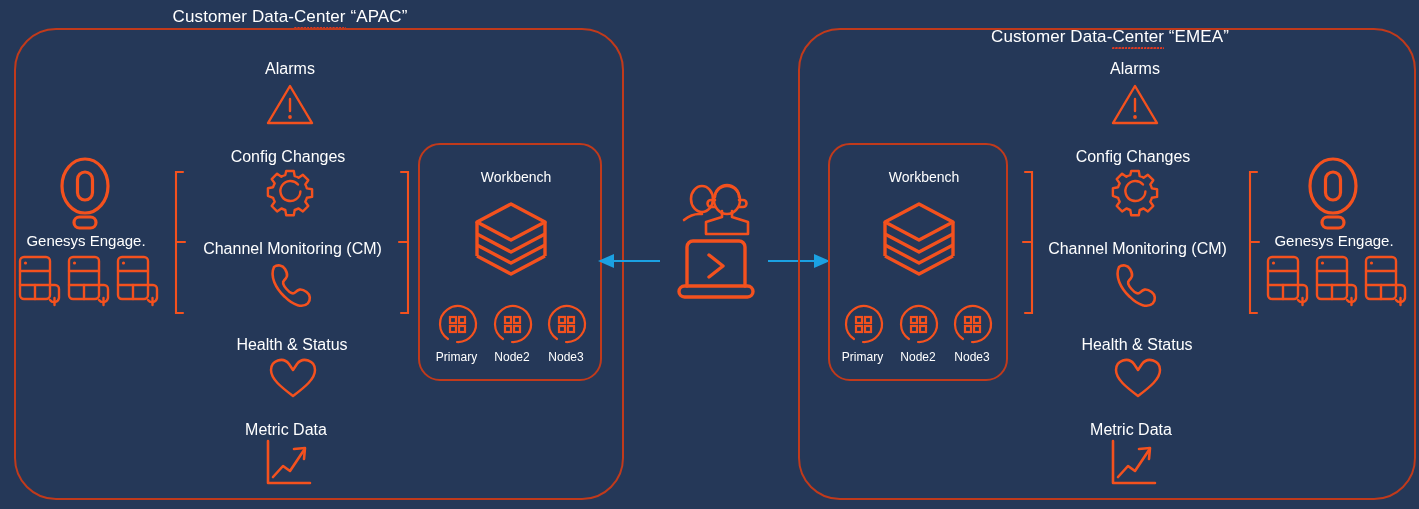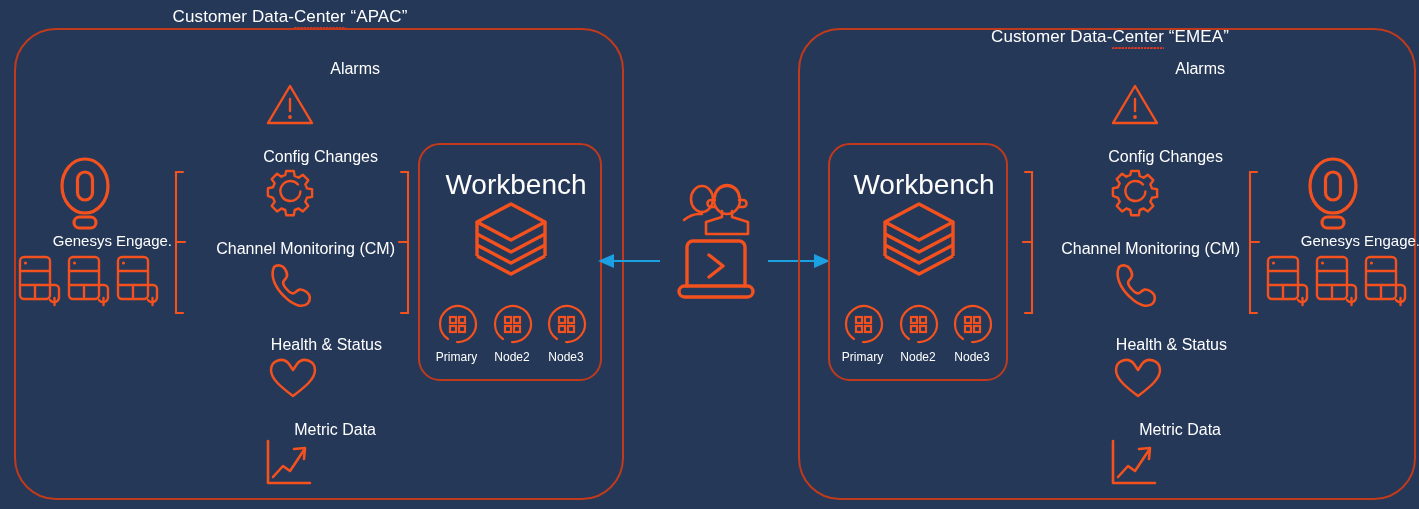--- a/index.html
+++ b/index.html
@@ -44,30 +44,30 @@
 
   
   .wb-box{
     position:absolute;
     border:2.4px solid #c13a1b;
     border-radius:22px;
     box-sizing:border-box;
   }
   .wb-title{
     position:absolute;left:12px;right:0;top:24px;
-    text-align:center;font-size:28px;color:#fff;
+    text-align:center;font-size:14px;color:#fff;
   }
 
   
   .lbl{
     position:absolute;
     font-size:15px;
     color:#ffffff;
     white-space:nowrap;
-    text-align:right;
+    text-align:center;
   }
   .lbl.big{font-size:16px;}
   .node-lbl{
     position:absolute;font-size:12px;color:#fff;white-space:nowrap;text-align:center;
   }
 
   .ic{position:absolute;}
   .ic svg{display:block;overflow:visible;}
 
   .ctr-text{

